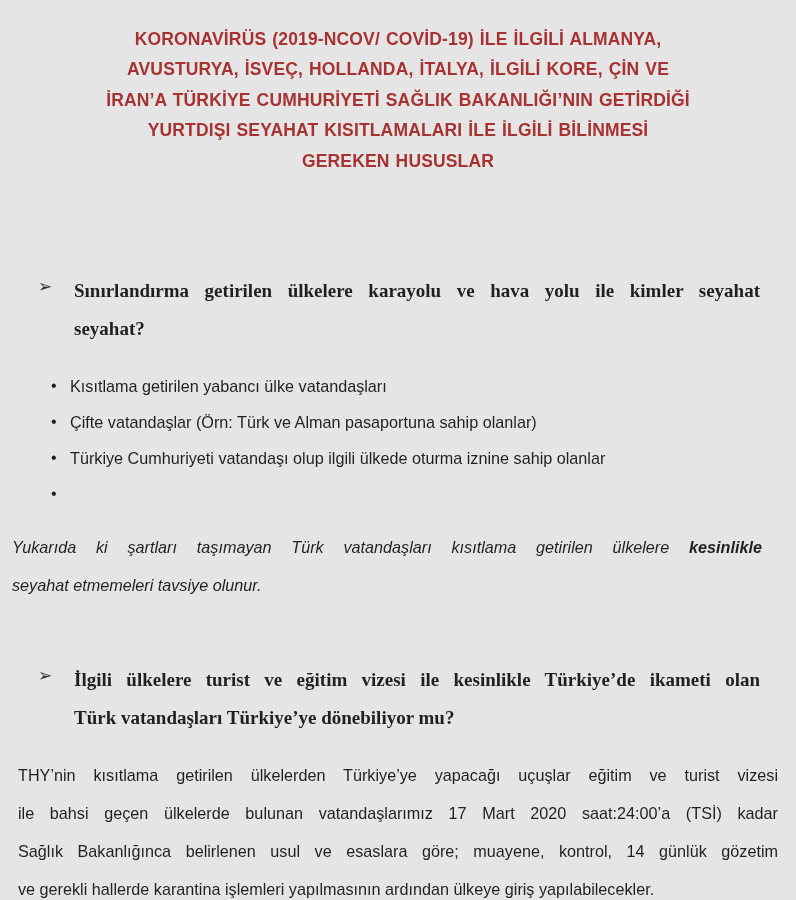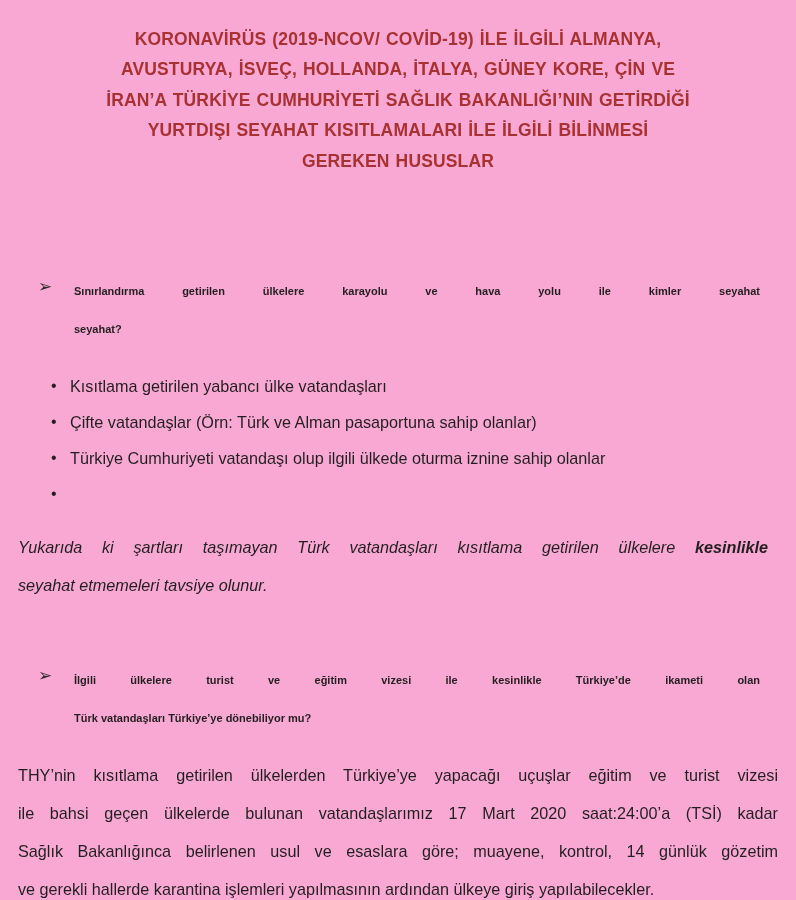--- a/index.html
+++ b/index.html
@@ -8,21 +8,21 @@
     background: #ffffff;
   }
   body {
     font-family: "Liberation Sans", sans-serif;
     color: #231f20;
   }
   #page {
     position: relative;
     width: 796px;
     height: 900px;
-    background: #f9a8d4;
+    background: #e5e5e5;
     overflow: hidden;
     box-sizing: border-box;
   }
 
   
   .doc-title {
     position: absolute;
     left: 60px;
     top: 24px;
     width: 676px;
@@ -47,25 +47,26 @@
     top: 0;
     width: 26px;
     font-size: 17px;
     line-height: 28px;
     color: #2b2b2b;
     font-family: "DejaVu Sans", sans-serif;
   }
   .q-body {
     margin-left: 36px;
     font-weight: bold;
-    font-size: 11px;
+    font-size: 19px;
     line-height: 38px;
     color: #231f20;
     text-align: justify;
     text-justify: inter-word;
+    font-family: Liberation Serif, serif;
   }
   .q-body .qline { display: block; }
   .q-body .qline.just {
     text-align: justify;
     text-align-last: justify;
   }
 
   
   .bullets {
     position: absolute;
@@ -108,21 +109,21 @@
   .italic-note { font-style: italic; }
   .italic-note b { font-weight: bold; font-style: italic; }
 </style>
 </head>
 <body>
 
 <div id="page">
 
   <div class="doc-title">
     <span class="tline">KORONAVİRÜS (2019-NCOV/ COVİD-19) İLE İLGİLİ ALMANYA,</span>
-    <span class="tline">AVUSTURYA, İSVEÇ, HOLLANDA, İTALYA, GÜNEY KORE, ÇİN VE</span>
+    <span class="tline">AVUSTURYA, İSVEÇ, HOLLANDA, İTALYA, İLGİLİ KORE, ÇİN VE</span>
     <span class="tline">İRAN’A TÜRKİYE CUMHURİYETİ SAĞLIK BAKANLIĞI’NIN GETİRDİĞİ</span>
     <span class="tline">YURTDIŞI SEYAHAT KISITLAMALARI İLE İLGİLİ BİLİNMESİ</span>
     <span class="tline">GEREKEN HUSUSLAR</span>
   </div>
 
   <div class="question" style="left:38px; top:272px; width:722px;">
     <span class="q-arrow">➢</span>
     <div class="q-body">
       <span class="qline just">Sınırlandırma getirilen ülkelere karayolu ve hava yolu ile kimler seyahat</span>
       <span class="qline">seyahat?</span>
@@ -140,21 +141,21 @@
     </li>
     <li>
       <span class="dot">•</span>
       <span>Türkiye Cumhuriyeti vatandaşı olup ilgili ülkede oturma iznine sahip olanlar</span>
     </li>
     <li>
       <span class="dot">•</span>
     </li>
   </ul>
 
-  <div class="para italic-note" style="left:18px; top:528px; width:750px;">
+  <div class="para italic-note" style="left:12px; top:528px; width:750px;">
     <span class="pline just"><span>Yukarıda ki şartları taşımayan Türk vatandaşları kısıtlama getirilen ülkelere </span><b>kesinlikle</b></span>
     <span class="pline">seyahat etmemeleri tavsiye olunur.</span>
   </div>
 
   <div class="question" style="left:38px; top:661px; width:722px;">
     <span class="q-arrow">➢</span>
     <div class="q-body">
       <span class="qline just">İlgili ülkelere turist ve eğitim vizesi ile kesinlikle Türkiye’de ikameti olan</span>
       <span class="qline">Türk vatandaşları Türkiye’ye dönebiliyor mu?</span>
     </div>

